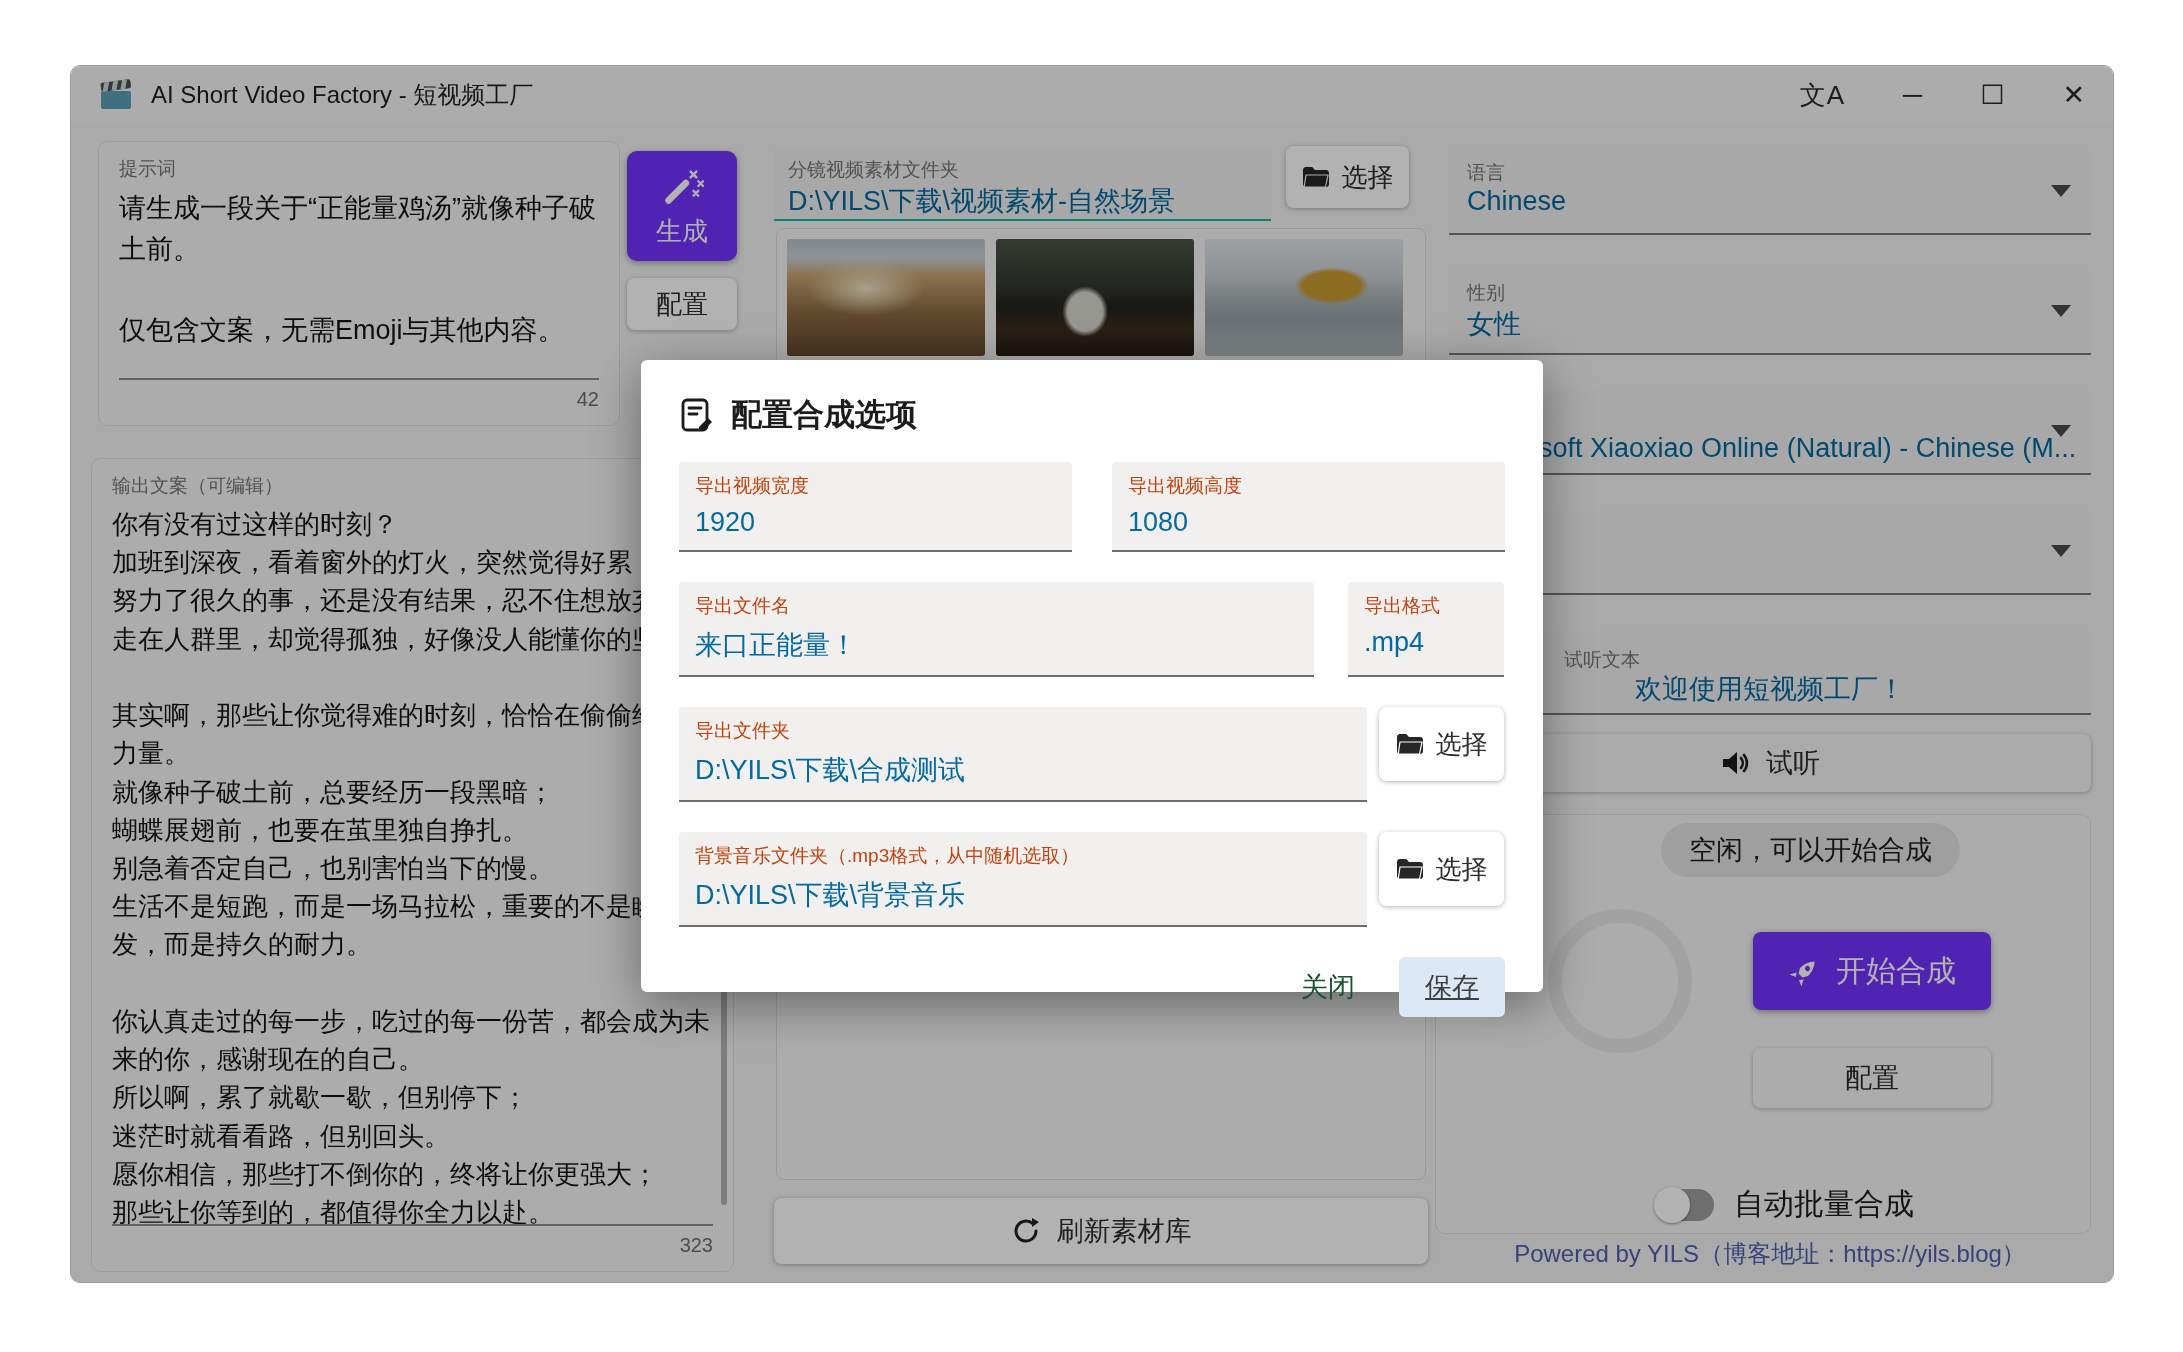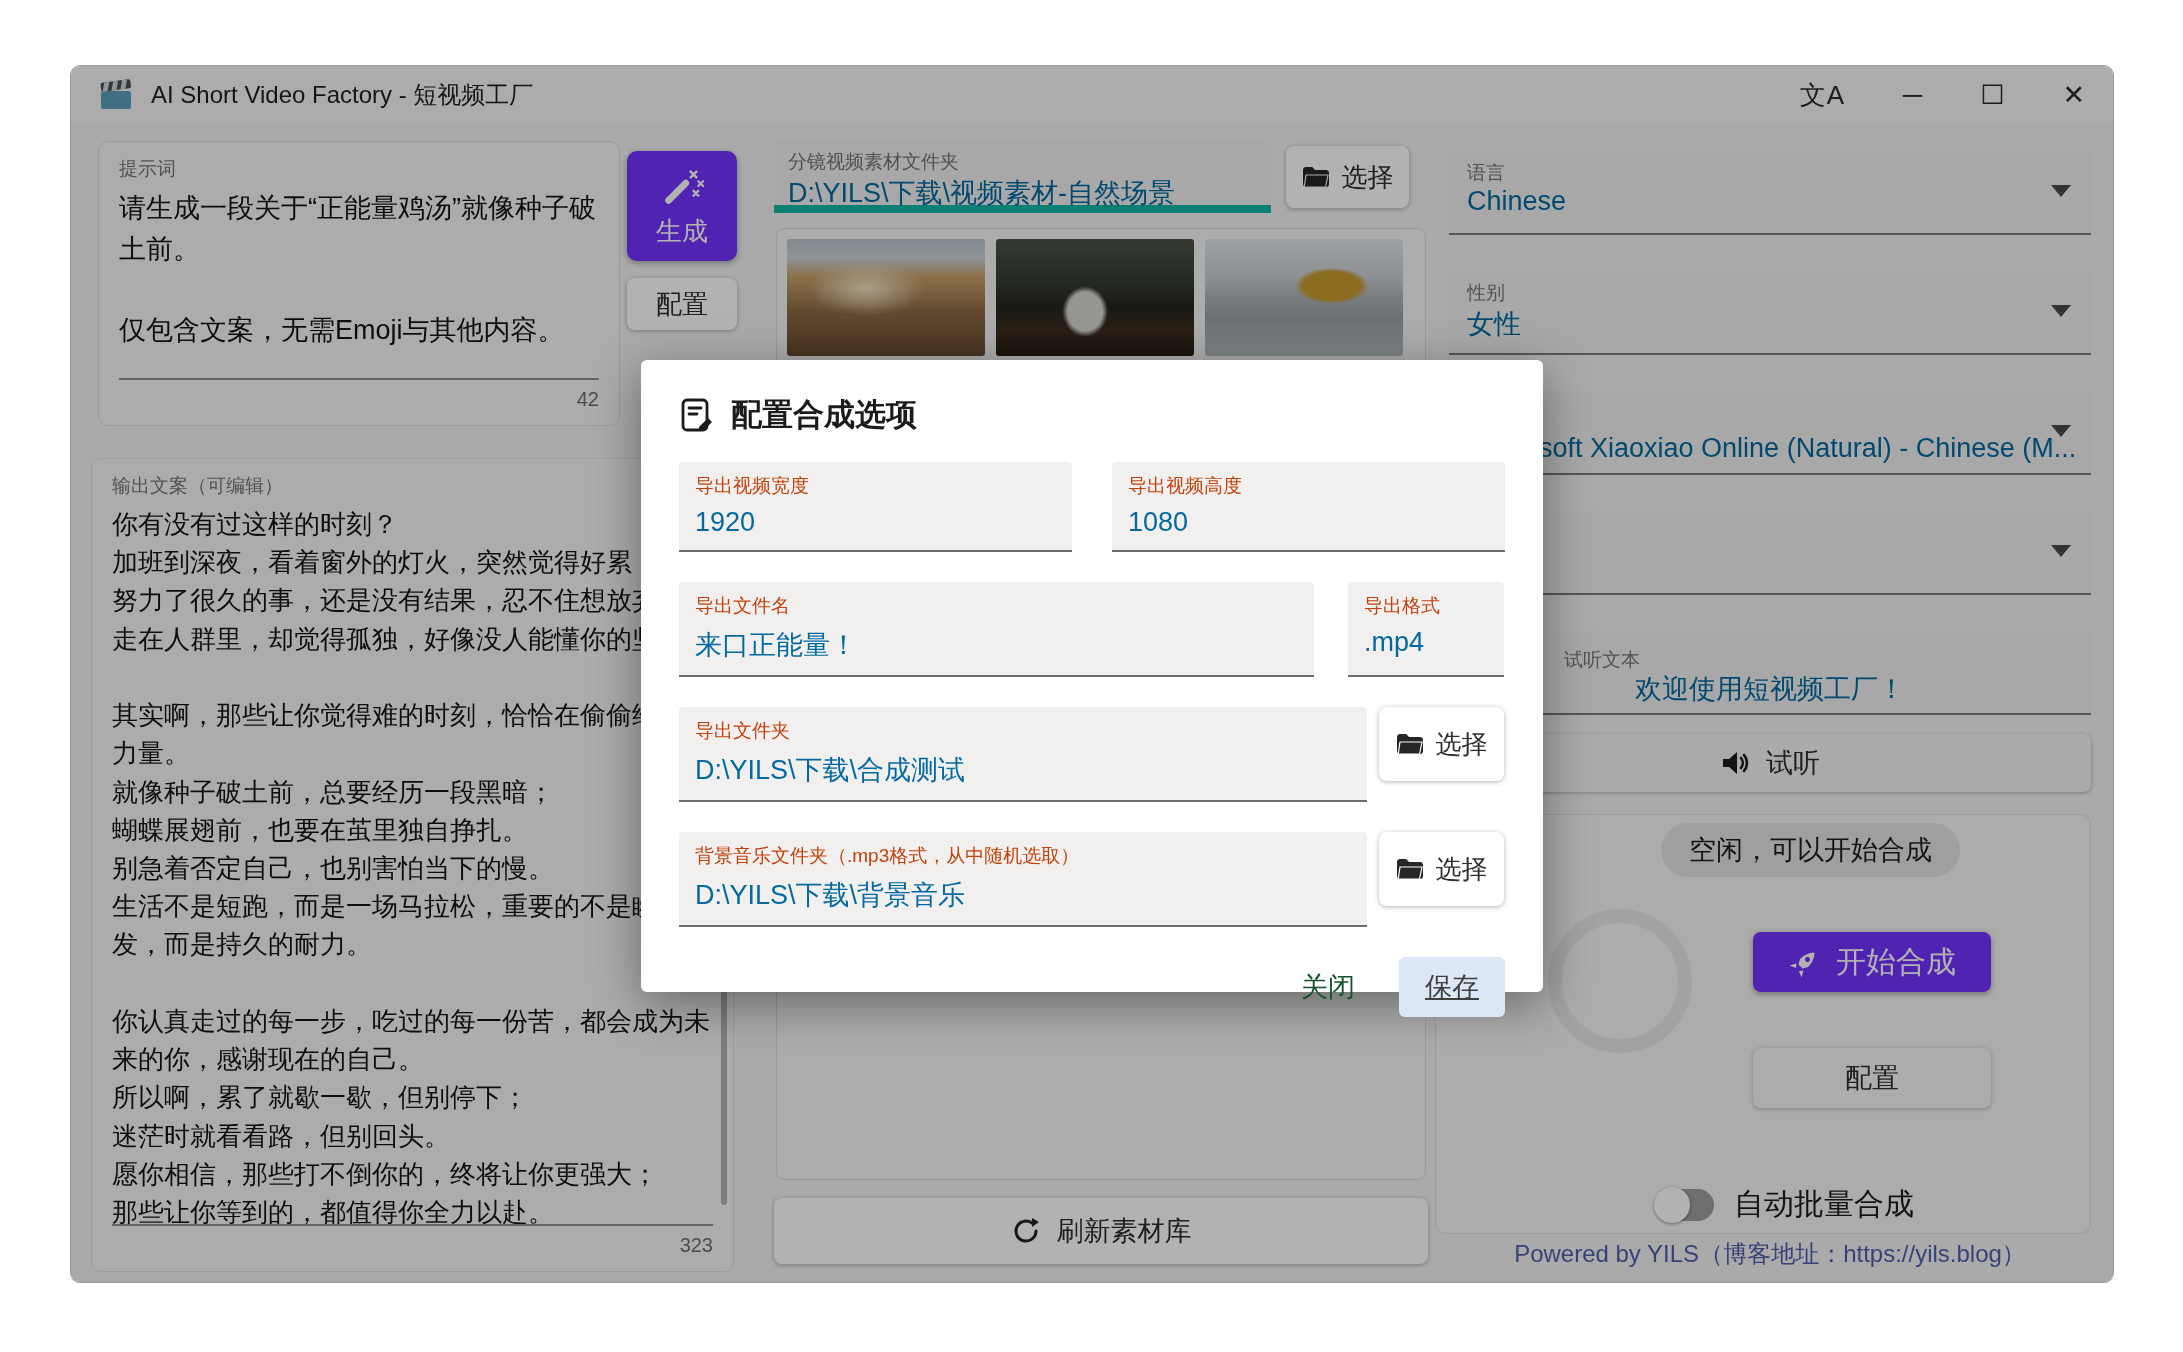--- a/index.html
+++ b/index.html
@@ -31,22 +31,22 @@
            gap:4px;color:#fff;font-size:26px;box-shadow:0 2px 6px rgba(0,0,0,.35);cursor:pointer;
            font-family:inherit;}
   .white-btn{background:#ffffff;border:none;border-radius:8px;box-shadow:0 1px 5px rgba(0,0,0,.3);
              font-size:26px;color:#2d2d2d;display:flex;align-items:center;justify-content:center;cursor:pointer;
              font-family:inherit;}
   .cfg-btn{position:absolute;left:556px;top:212px;width:110px;height:52px;}
   .output-card{left:20px;top:392px;width:643px;height:814px;padding:14px 20px;display:flex;flex-direction:column;}
   .output-card .ta{font-size:26px;line-height:1.47;}
   .scroll-thumb{position:absolute;right:6px;top:440px;width:6px;height:306px;background:#b3b3b3;border-radius:3px;}
   
-  .path-field{position:absolute;left:703px;top:75px;width:497px;height:72px;background:#f1f1f1;
-              border-bottom:8px solid #14b8a6;border-radius:4px 4px 0 0;padding:8px 14px;box-sizing:border-box;}
+  .path-field{position:absolute;left:703px;top:83px;width:497px;height:72px;background:#f1f1f1;
+              border-bottom:2px solid #14b8a6;border-radius:4px 4px 0 0;padding:8px 14px;box-sizing:border-box;}
   .sel-btn{display:flex;align-items:center;gap:12px;}
   .sel-btn-a{position:absolute;left:1215px;top:80px;width:123px;height:62px;}
   .lib-box{position:absolute;left:705px;top:162px;width:650px;height:952px;background:#f6f6f6;
            border:1px solid #dcdcdc;border-radius:8px;box-sizing:border-box;padding:10px;}
   .thumb-row{display:flex;gap:11px;}
   .thumb{width:198px;height:117px;border-radius:3px;flex:0 0 auto;}
   .thumb1{background:
       radial-gradient(ellipse 42% 34% at 40% 42%, #f2e4c4 0%, rgba(242,228,196,0) 70%),
       linear-gradient(180deg,#b9c5cd 0%,#ccd4d9 16%,#c8a26c 32%,#8d6b45 62%,#66492f 100%);}
   .thumb2{background:
@@ -64,21 +64,21 @@
   .voice-val{white-space:nowrap;position:absolute;left:24px;top:42px;}
   .center-val{position:absolute;left:0;width:100%;text-align:center;top:40px;}
   .frag-label{position:absolute;left:115px;top:16px;}
   .listen-btn{position:absolute;left:1378px;top:668px;width:642px;height:58px;gap:16px;font-size:27px;
               background:#f4f4f4;box-shadow:0 1px 4px rgba(0,0,0,.28);}
   .synth-card{left:1364px;top:748px;width:656px;height:420px;background:#f6f6f6;}
   .badge{position:absolute;left:1590px;top:757px;padding:9px 28px;background:#e4e4e4;border-radius:27px;
          font-size:27px;color:#1d1d1d;}
   .ring{position:absolute;left:1477px;top:843px;width:144px;height:144px;border:14px solid #e9e9e9;
         border-radius:50%;box-sizing:border-box;}
-  .start-btn{position:absolute;left:1682px;top:866px;width:238px;height:60px;background:#7433ff;border:none;
+  .start-btn{position:absolute;left:1682px;top:866px;width:238px;height:78px;background:#7433ff;border:none;
              border-radius:8px;color:#fff;font-size:30px;display:flex;align-items:center;justify-content:center;
              gap:14px;box-shadow:0 2px 6px rgba(0,0,0,.35);cursor:pointer;font-family:inherit;}
   .cfg2-btn{position:absolute;left:1682px;top:982px;width:238px;height:60px;font-size:27px;background:#f6f6f6;
             box-shadow:0 1px 4px rgba(0,0,0,.25);}
   .toggle-row{position:absolute;left:1585px;top:1118px;display:flex;align-items:center;gap:20px;}
   .toggle{width:58px;height:32px;background:#9e9e9e;border-radius:16px;position:relative;cursor:pointer;}
   .knob{position:absolute;left:-2px;top:-2px;width:36px;height:36px;background:#ffffff;border-radius:50%;
         box-shadow:0 1px 3px rgba(0,0,0,.4);}
   .toggle-label{font-size:30px;color:#1c1c1c;}
   .powered{position:absolute;left:1378px;top:1172px;width:642px;text-align:center;font-size:24px;color:#4f5fae;cursor:pointer;}

